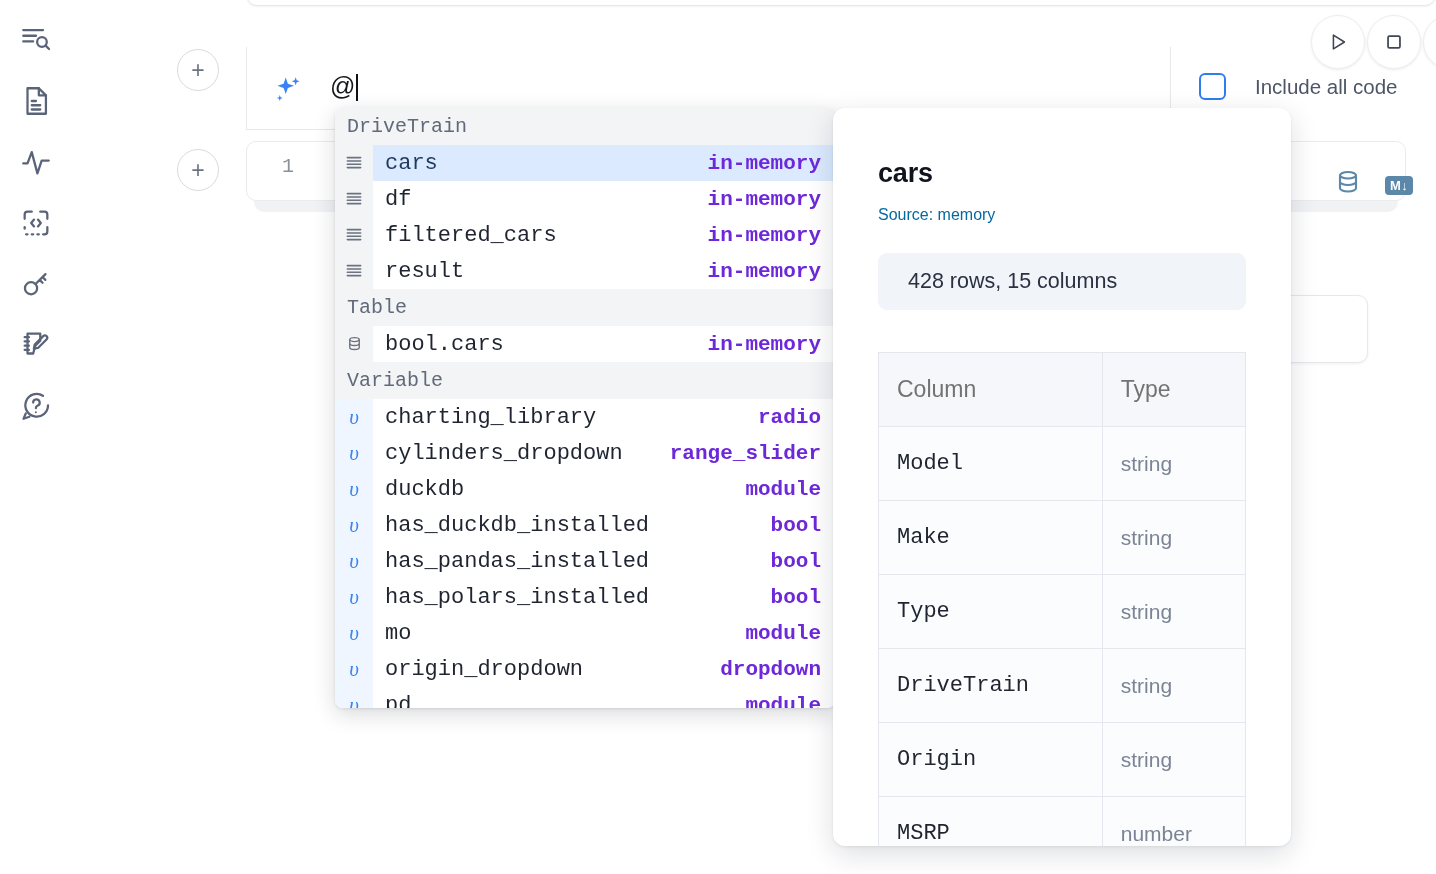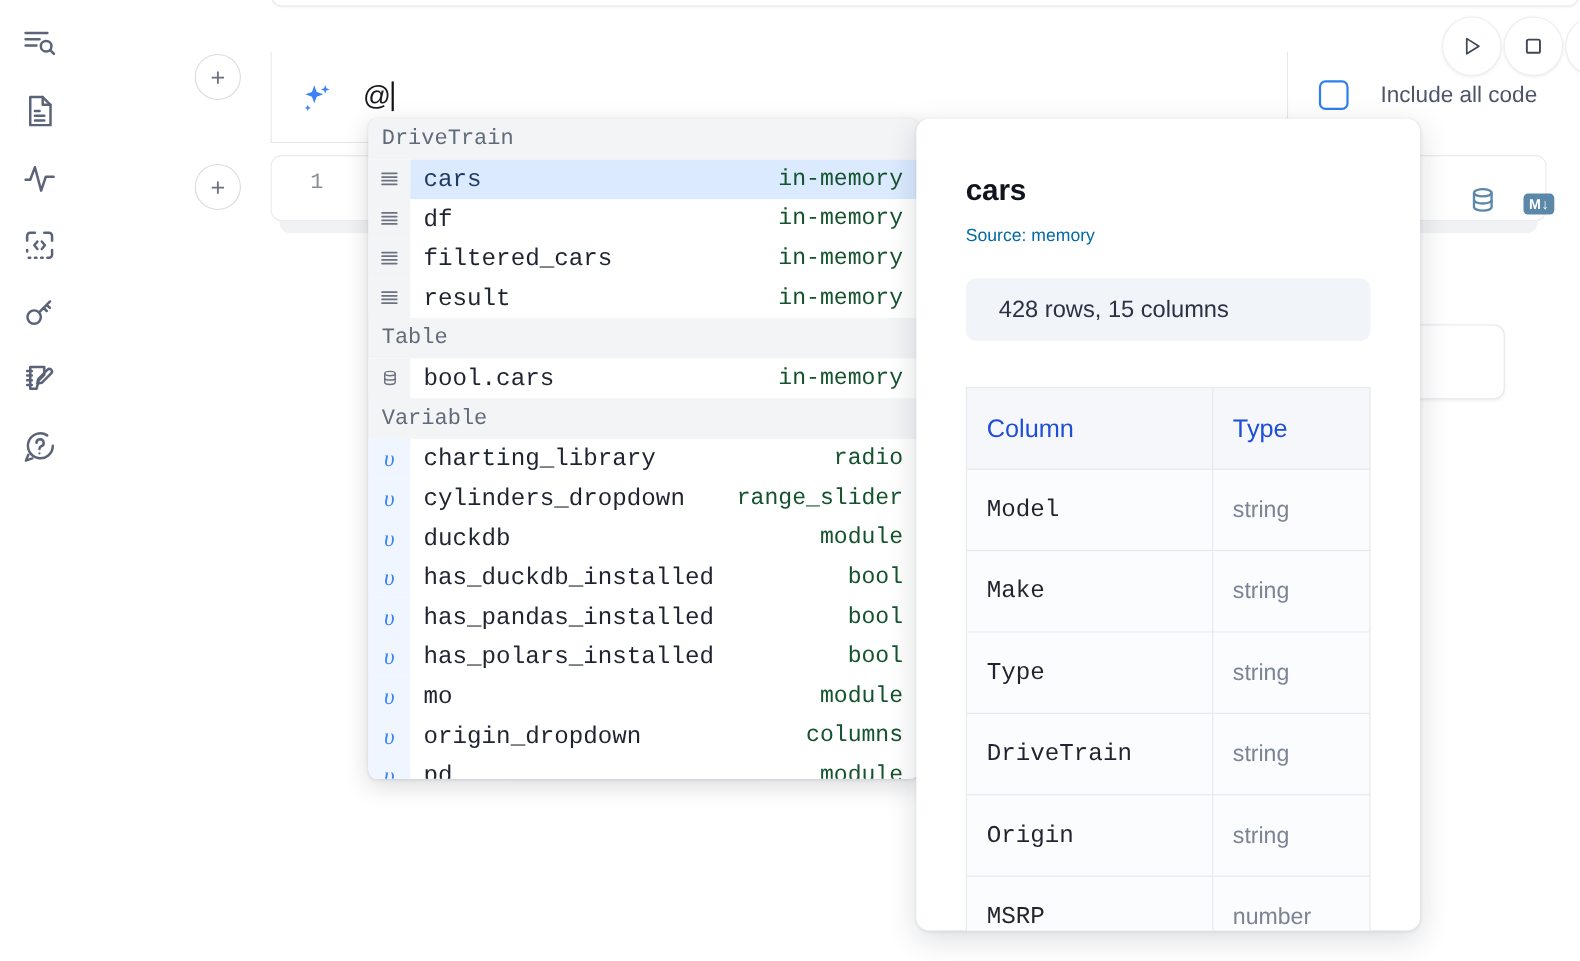--- a/index.html
+++ b/index.html
@@ -274,24 +274,25 @@
     justify-content: space-between;
     padding: 0 14px 0 12px;
     font-family: "Liberation Mono", monospace;
     font-size: 22px;
     color: #1f2430;
     white-space: nowrap;
     overflow: hidden;
   }
   .ac-row.selected .ac-label .nm { color: #1e3a5f; }
   .ac-meta {
-    color: #14532d;
+    color: #6d28d9;
     font-size: 21px;
     font-family: "Liberation Mono", monospace;
     padding-left: 18px;
+    font-weight: bold;
   }
 
   
   .info {
     position: absolute;
     left: 833px; top: 108px;
     width: 458px;
     height: 738px;
     background: #ffffff;
     border-radius: 12px;
@@ -332,21 +333,21 @@
     border-right: 1px solid #e4e8ee;
     text-align: left;
     padding: 18px 18px;
     vertical-align: middle;
   }
   .schema th:last-child, .schema td:last-child { border-right: none; }
   .schema th {
     background: #f5f7fa;
     font-size: 23px;
     font-weight: 400;
-    color: #1d4ed8;
+    color: #737373;
     padding: 23px 18px;
   }
   .schema td.col-name {
     font-family: "Liberation Mono", monospace;
     font-size: 22px;
     color: #1f2430;
     background: #fbfcfd;
     padding: 24px 18px;
   }
   .schema td.col-type {
@@ -577,21 +578,21 @@
         <div class="ac-gutter var">υ</div>
         <div class="ac-label">
           <span class="nm">mo</span>
           <span class="ac-meta">module</span>
         </div>
       </div>
       <div class="ac-row">
         <div class="ac-gutter var">υ</div>
         <div class="ac-label">
           <span class="nm">origin_dropdown</span>
-          <span class="ac-meta">columns</span>
+          <span class="ac-meta">dropdown</span>
         </div>
       </div>
       <div class="ac-row">
         <div class="ac-gutter var">υ</div>
         <div class="ac-label">
           <span class="nm">pd</span>
           <span class="ac-meta">module</span>
         </div>
       </div>
     </div>

